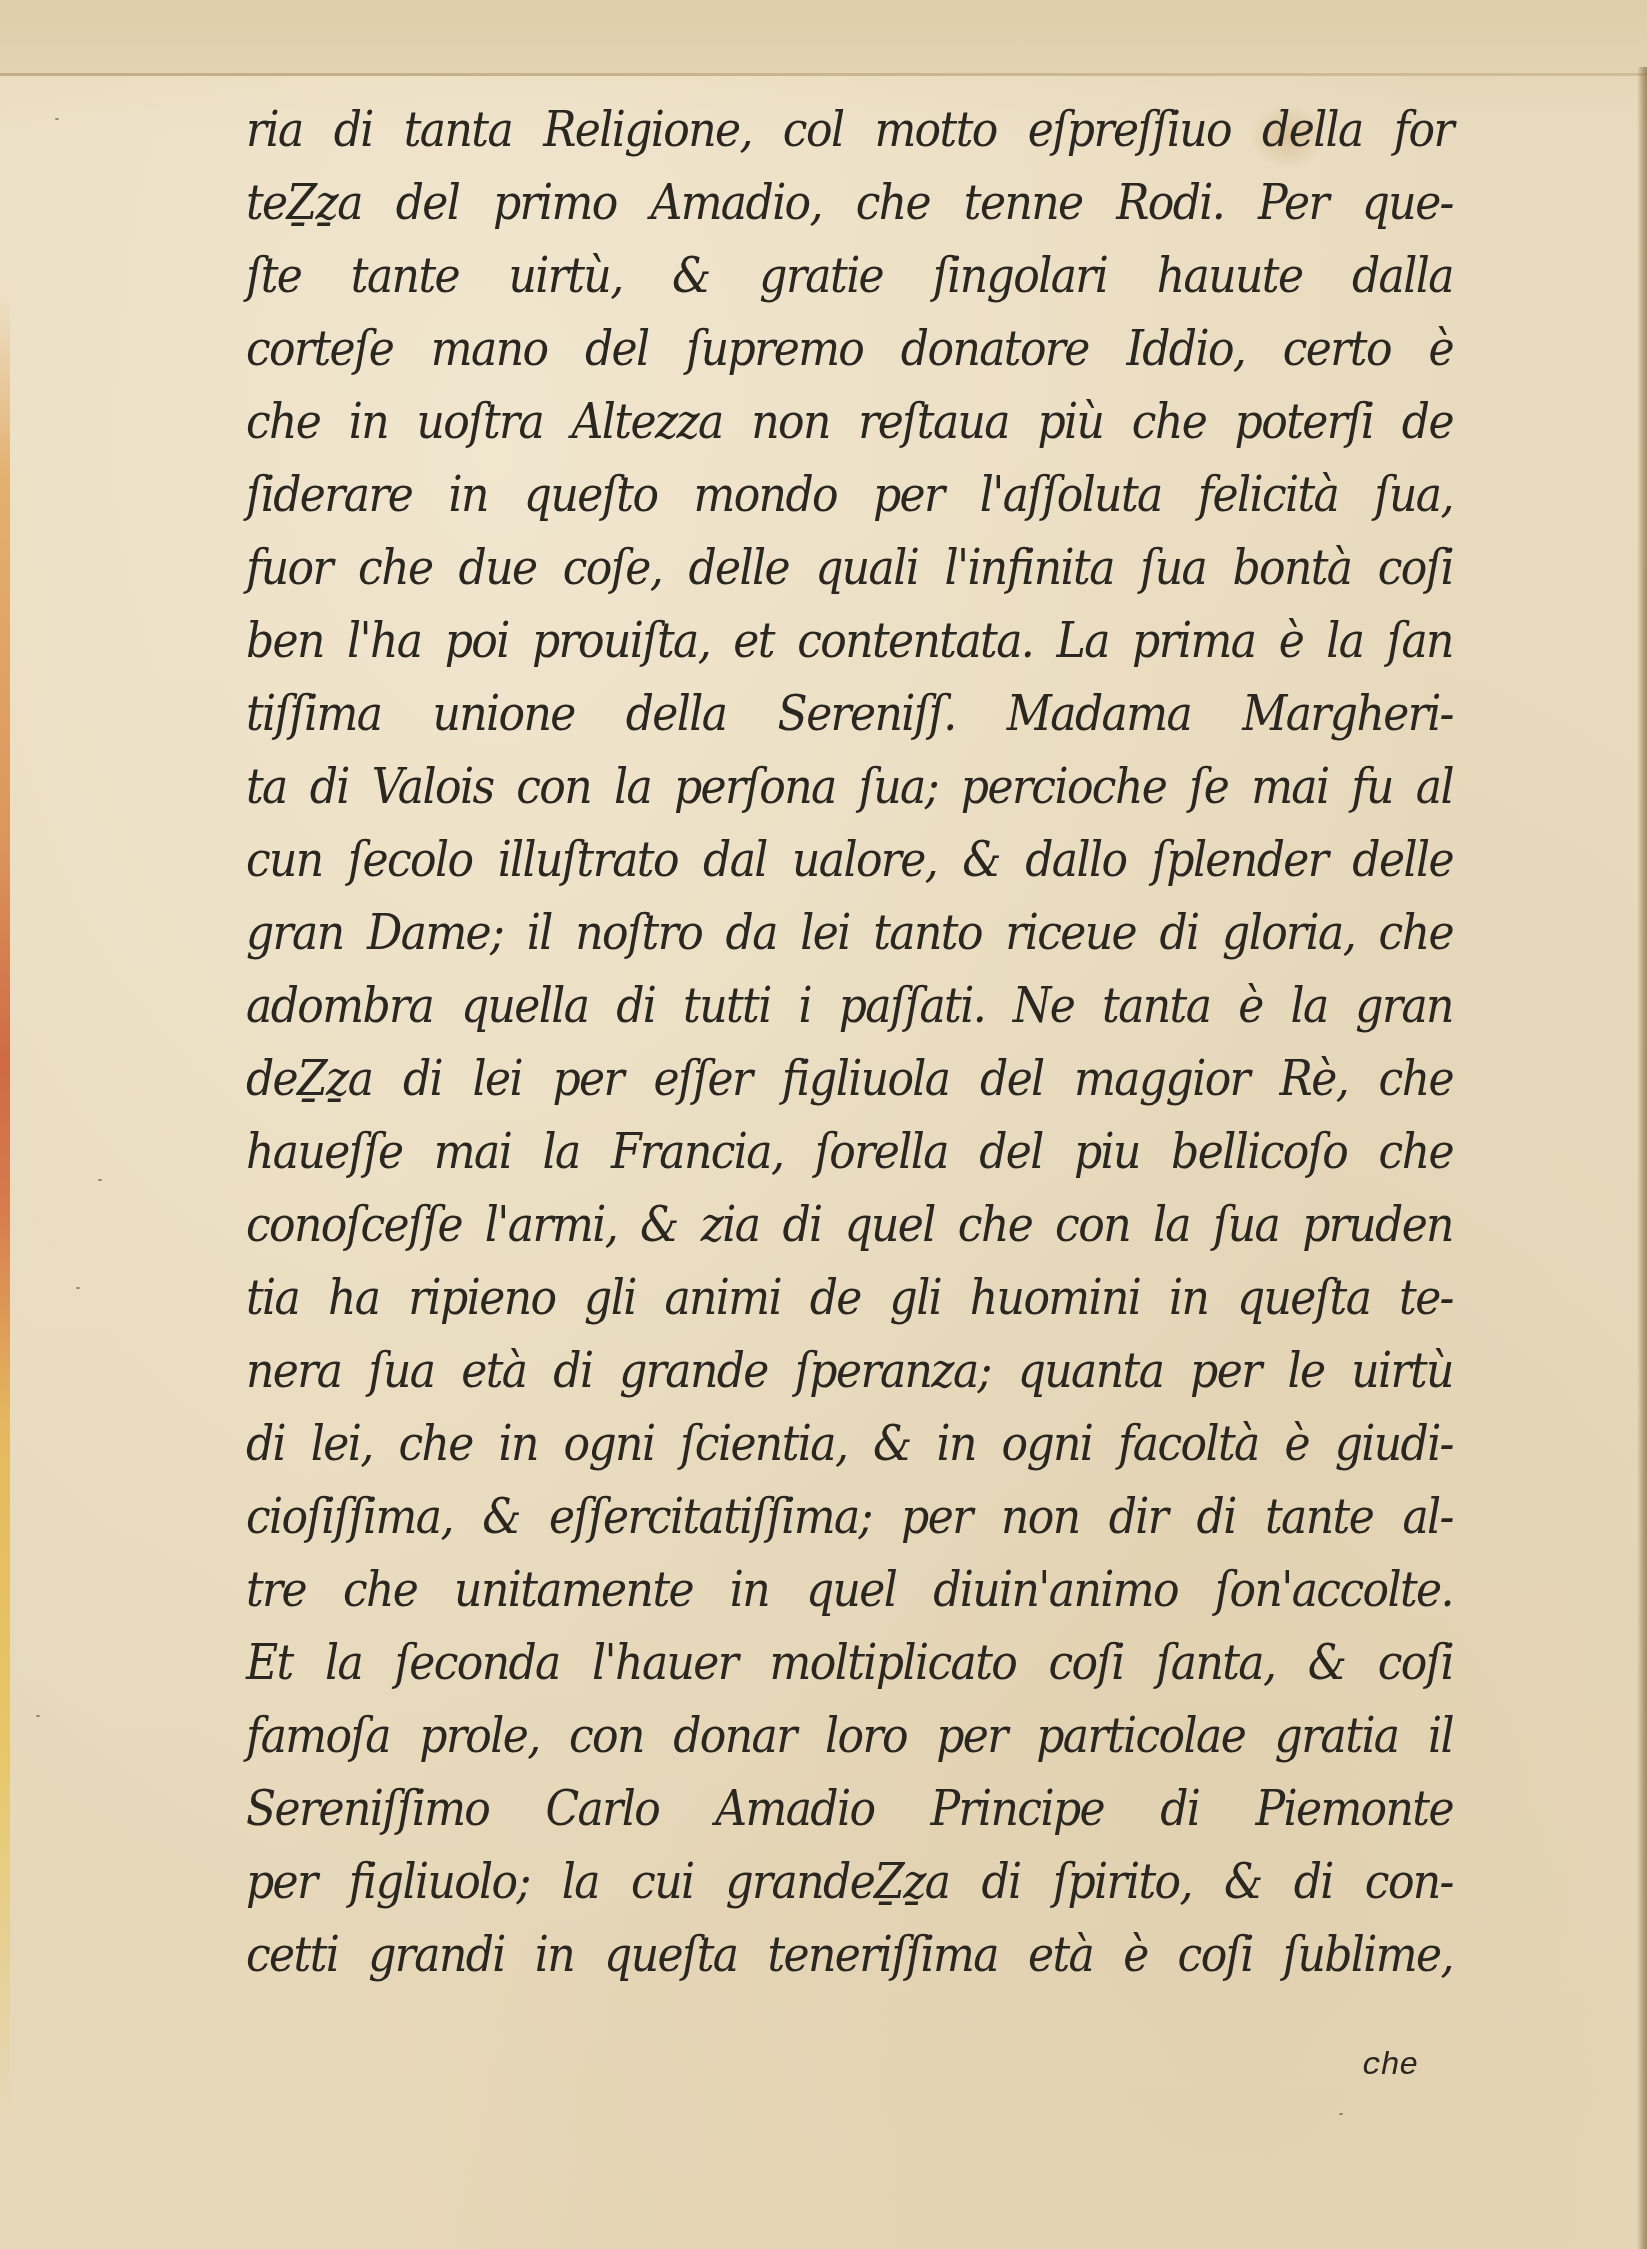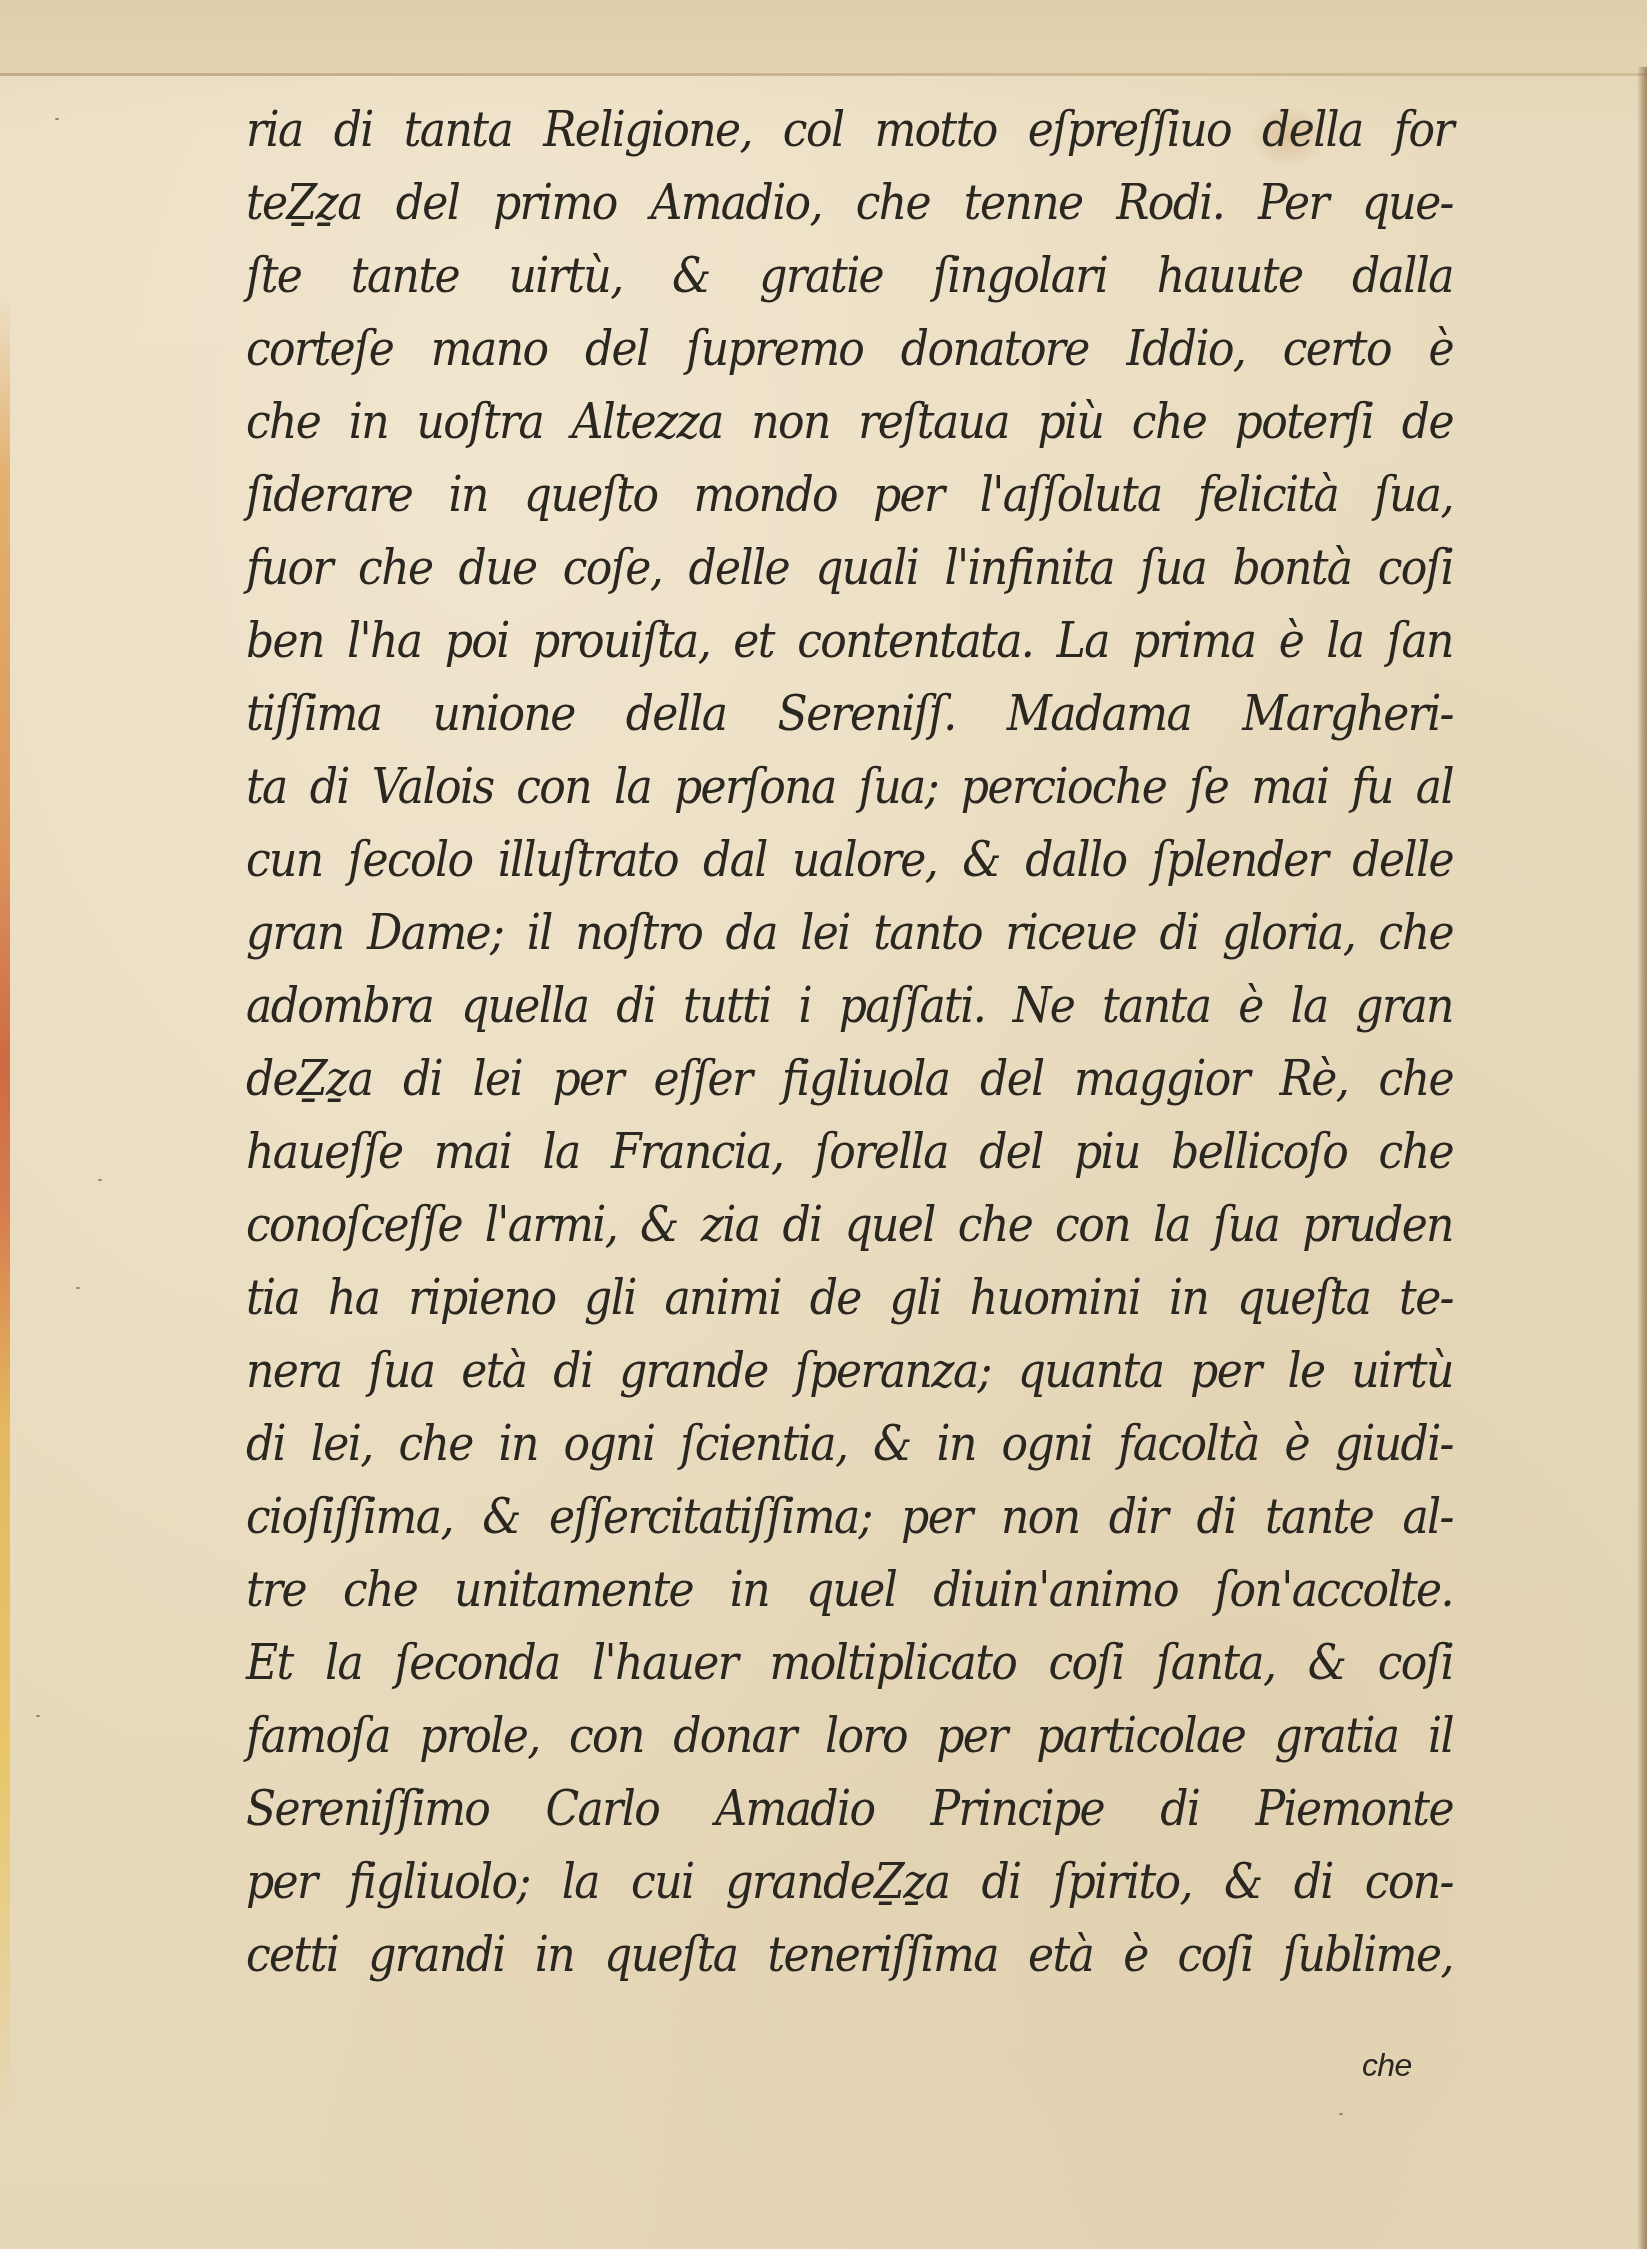--- a/index.html
+++ b/index.html
@@ -84,21 +84,21 @@
     text-align: justify;
     text-align-last: justify;
     transform: scaleX(0.9);
     transform-origin: left center;
     width: 1341px;
   }
   .catchword {
     position: absolute;
     left: 1362px;
     top: 2047px;
-    font-family: Liberation Sans, sans-serif;
+    font-family: Liberation Mono, monospace;
     font-style: italic;
     font-size: 32px;
     color: #2a2620;
     letter-spacing: -0.7px;
   }
   .speck {
     position: absolute;
     width: 3.5px; height: 2.1px;
     border-radius: 50%;
     background: rgba(90,70,50,0.6);

